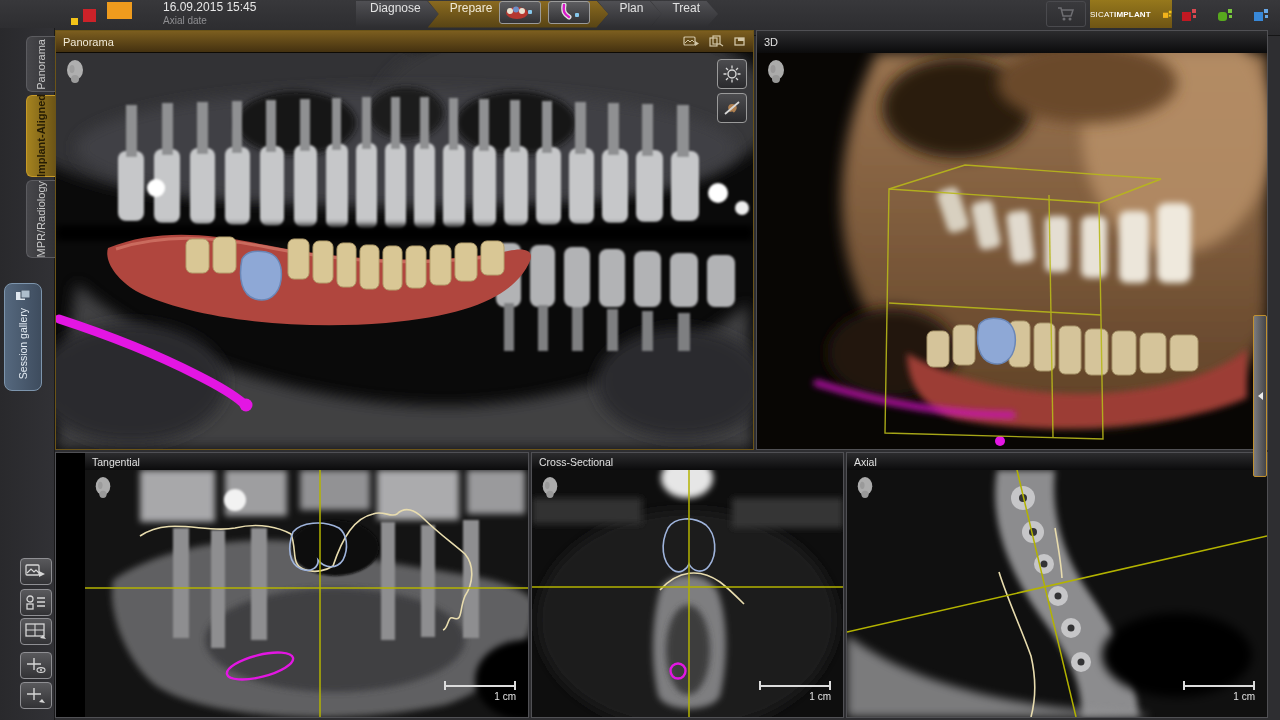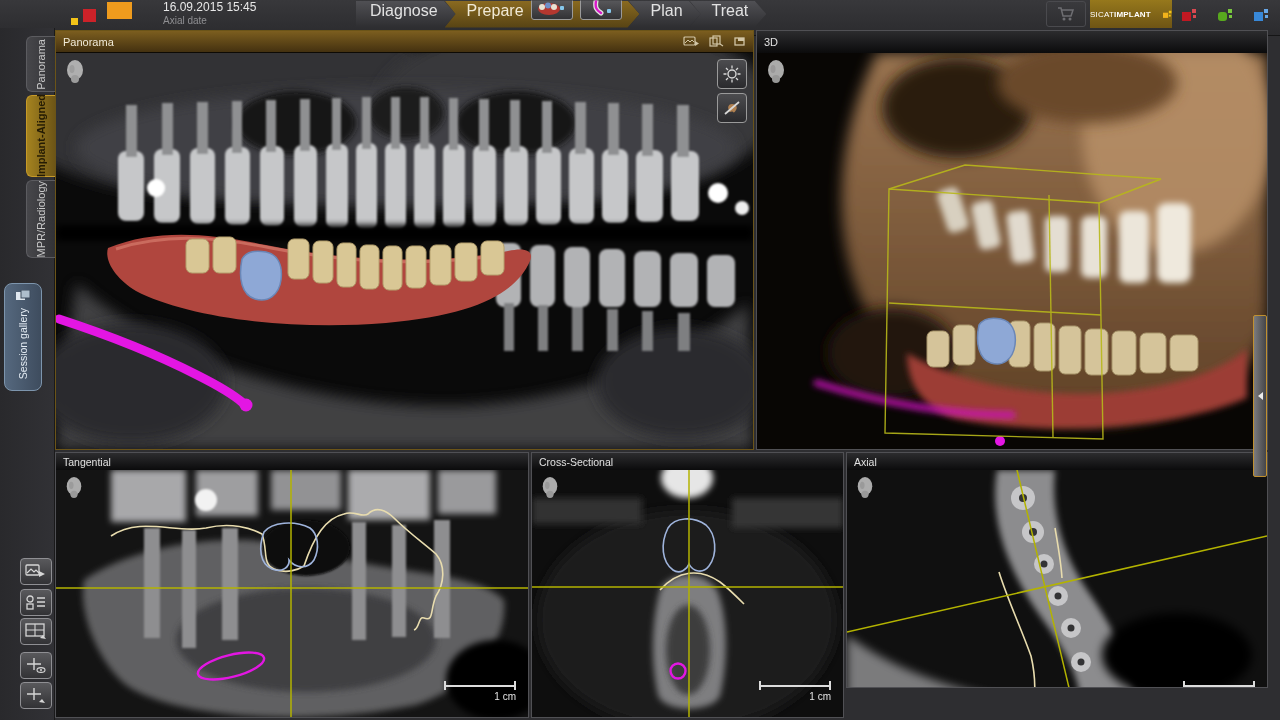--- a/index.html
+++ b/index.html
@@ -9,22 +9,22 @@
 
   
   .topbar{position:absolute;left:0;top:0;width:1280px;height:36px;
           background:linear-gradient(#38383b,#2b2b2e);border-bottom:1px solid #151516;}
   .brand-logo{position:absolute;left:70px;top:1px;}
   .scan-info{position:absolute;left:163px;top:1px;line-height:13px;}
   .scan-datetime{font-size:12px;color:#e8e8e8;}
   .scan-label{font-size:10px;color:#8f8f92;}
 
   .workflow{position:absolute;left:356px;top:0px;height:28px;display:flex;align-items:center;}
-  .chev{position:relative;height:27px;display:flex;align-items:flex-end;justify-content:center;
-        gap:7px;padding:0 18px 8px 22px;margin-left:-11px;font-size:16px;color:#e2e2e2;
+  .chev{position:relative;height:27px;display:flex;align-items:flex-start;justify-content:center;
+        gap:7px;padding:0 18px 8px 22px;margin-left:-11px;font-size:12px;color:#e2e2e2;
         background:linear-gradient(#505054,#2d2d30);
         clip-path:polygon(0 0,calc(100% - 12px) 0,100% 50%,calc(100% - 12px) 100%,0 100%,11px 50%);}
   .chev.first{margin-left:0;padding-left:14px;
         clip-path:polygon(0 0,calc(100% - 12px) 0,100% 50%,calc(100% - 12px) 100%,0 100%);}
   .chev.gold{background:linear-gradient(#8a6a20,#574314);color:#f0e9d6;}
   .prep-btn{width:42px;height:23px;border:1px solid #9a9a9a;border-radius:3px;
         background:linear-gradient(#5d5d60,#323235);display:flex;align-items:center;justify-content:center;}
   .prep-btn svg{display:block;}
 
   .top-tiles{position:absolute;right:0;top:0;height:28px;display:flex;align-items:stretch;}
@@ -436,21 +436,21 @@
         </g>
       </svg>
       <svg class="headpos" width="22" height="26" viewBox="0 0 22 26">
         <ellipse cx="11" cy="11" rx="8" ry="10" fill="#bdbdbd"></ellipse>
         <ellipse cx="11" cy="20" rx="4" ry="4" fill="#a8a8a8"></ellipse>
         <ellipse cx="8" cy="10" rx="2.5" ry="4" fill="#9d9d9d" opacity=".6"></ellipse>
       </svg>
     </div>
   </div>
 
-  <div class="pane" style="left:55px;top:452px;width:474px;height:266px;">
+  <div class="pane" style="left:55px;top:452px;width:474px;height:266px;padding-left:29px;">
     <div class="phead small">
       <span>Tangential</span>
     </div>
     <div class="pcontent" style="height:247px;">
       <svg width="472" height="247" viewBox="0 0 472 247" preserveAspectRatio="none">
         <defs>
           <filter id="gb1" x="-40%" y="-40%" width="180%" height="180%">
               <feGaussianBlur stdDeviation="1.2"></feGaussianBlur>
             </filter>
           <filter id="gb3" x="-40%" y="-40%" width="180%" height="180%">
@@ -534,21 +534,21 @@
         <ellipse cx="11" cy="20" rx="4" ry="4" fill="#a8a8a8"></ellipse>
         <ellipse cx="8" cy="10" rx="2.5" ry="4" fill="#9d9d9d" opacity=".6"></ellipse>
       </svg>
       <div class="scalebar">
         <div class="sb-line"></div>
         <div class="sb-label">1 cm</div>
       </div>
     </div>
   </div>
 
-  <div class="pane" style="left:846px;top:452px;width:422px;height:236px;">
+  <div class="pane" style="left:846px;top:452px;width:422px;height:266px;">
     <div class="phead small">
       <span>Axial</span>
     </div>
     <div class="pcontent" style="height:247px;">
       <svg width="420" height="247" viewBox="0 0 420 247" preserveAspectRatio="none">
         <defs>
           <filter id="ab3" x="-40%" y="-40%" width="180%" height="180%">
               <feGaussianBlur stdDeviation="3"></feGaussianBlur>
             </filter>
           <filter id="ab5" x="-60%" y="-60%" width="220%" height="220%">

